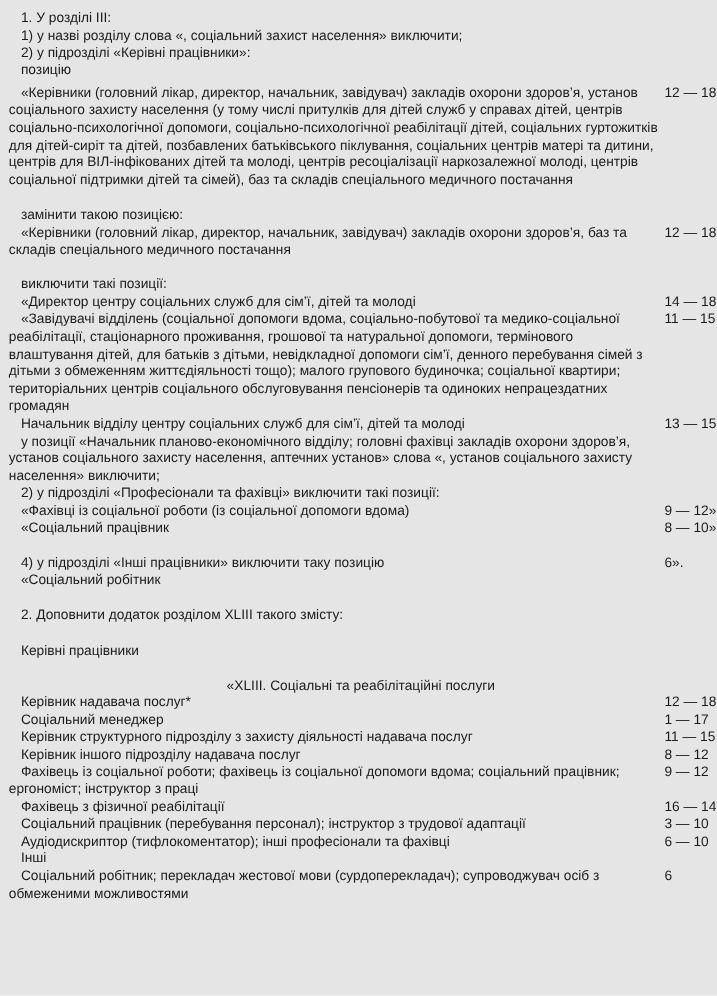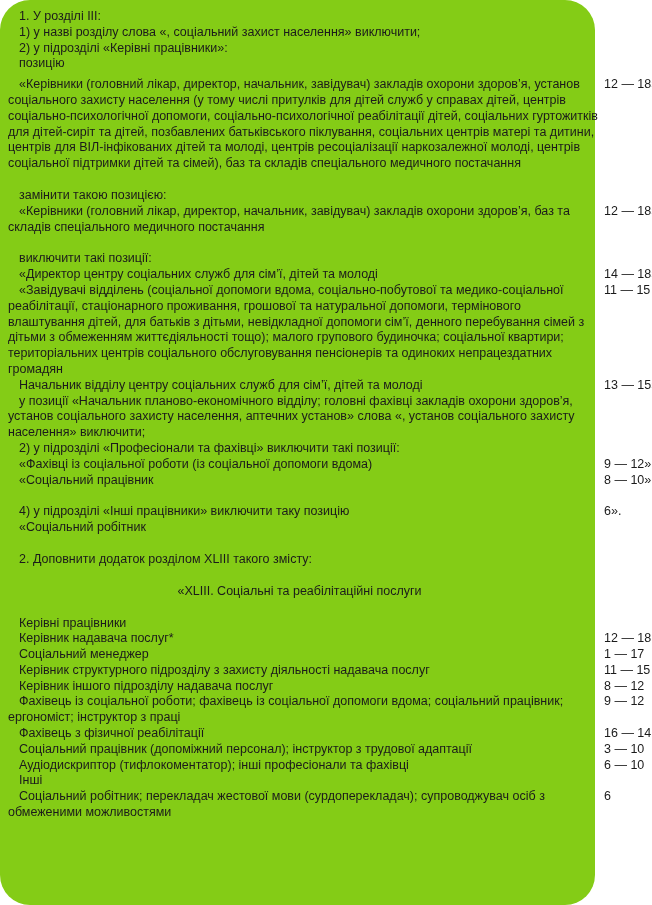--- a/index.html
+++ b/index.html
@@ -9,25 +9,24 @@
   }
   body {
     width: 652px;
     font-family: "Liberation Sans", "DejaVu Sans", sans-serif;
     font-size: 12.5px;
     line-height: 15.8px;
     color: #1b1b1b;
   }
   .page {
     box-sizing: border-box;
-    width: 595px;
+    width: 652px;
     min-height: 905px;
     padding: 9px 4px 12px 8px;
-    background: #84cc16;
-    border-radius: 30px;
+    background: #e5e5e5;
   }
   .row {
     display: flex;
     align-items: flex-start;
   }
   .row .text {
     flex: 0 0 592px;
     width: 592px;
     text-indent: 11px;
     word-wrap: break-word;
@@ -106,25 +105,25 @@
       <div class="row mt-lg">
         <span class="text">4) у підрозділі «Інші працівники» виключити таку позицію</span>
         <span class="grade">6».</span>
       </div>
       <div class="row">
         <span class="text">«Соціальний робітник</span>
       </div>
       <div class="row mt-lg">
         <span class="text">2. Доповнити додаток розділом XLIII такого змісту:</span>
       </div>
+      <div class="row mt-lg">
+        <span class="text">Керівні працівники</span>
+      </div>
       <div class="row center mt-lg">
         <span class="text">«XLIII. Соціальні та реабілітаційні послуги</span>
-      </div>
-      <div class="row mt-lg">
-        <span class="text">Керівні працівники</span>
       </div>
       <div class="row">
         <span class="text">Керівник надавача послуг*</span>
         <span class="grade">12 — 18</span>
       </div>
       <div class="row">
         <span class="text">Соціальний менеджер</span>
         <span class="grade">1 — 17</span>
       </div>
       <div class="row">
@@ -137,21 +136,21 @@
       </div>
       <div class="row">
         <span class="text">Фахівець із соціальної роботи; фахівець із соціальної допомоги вдома; соціальний працівник; ергономіст; інструктор з праці</span>
         <span class="grade">9 — 12</span>
       </div>
       <div class="row">
         <span class="text">Фахівець з фізичної реабілітації</span>
         <span class="grade">16 — 14</span>
       </div>
       <div class="row">
-        <span class="text">Соціальний працівник (допоміжний персонал); інструктор з трудової адаптації</span>
+        <span class="text">Соціальний працівник (перебування персонал); інструктор з трудової адаптації</span>
         <span class="grade">3 — 10</span>
       </div>
       <div class="row">
         <span class="text">Аудіодискриптор (тифлокоментатор); інші професіонали та фахівці</span>
         <span class="grade">6 — 10</span>
       </div>
       <div class="row">
         <span class="text">Інші</span>
       </div>
       <div class="row">

